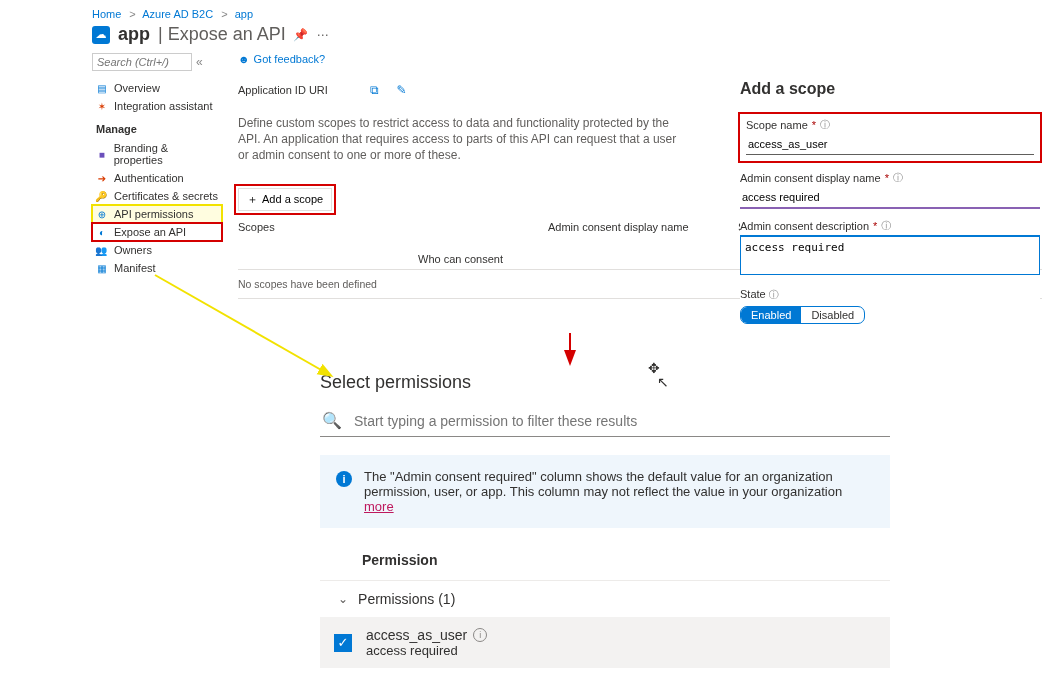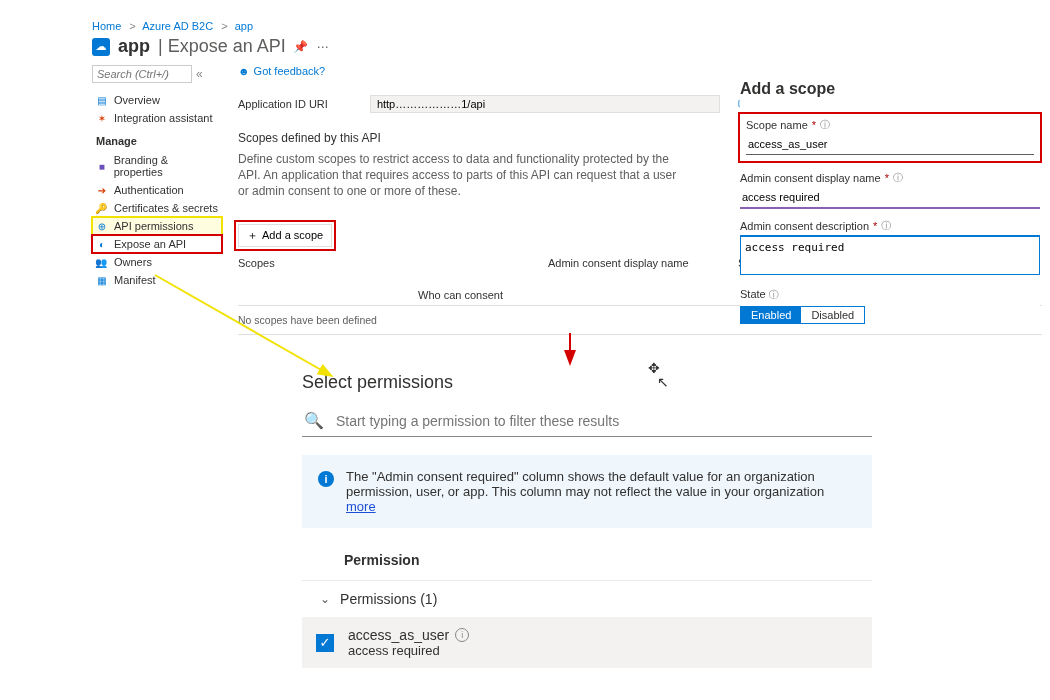--- a/index.html
+++ b/index.html
@@ -7,21 +7,21 @@
     margin: 0;
     font-family: "Segoe UI", -apple-system, sans-serif;
     font-size: 12px;
     color: #323130;
     background: #fff;
     position: relative;
     width: 1050px;
     height: 700px;
     overflow: hidden;
   }
-  .breadcrumb { padding: 20px 0 4px 92px; font-size: 11px; color: #0078d4; }
+  .breadcrumb { padding: 8px 0 4px 92px; font-size: 11px; color: #0078d4; }
   .breadcrumb a { color: #0078d4; text-decoration: none; margin-right: 4px; }
   .breadcrumb .sep { color: #888; margin: 0 4px; }
   .page-title-row { display:flex; align-items:center; gap:8px; padding: 0 0 8px 92px; }
   .app-icon { width:18px; height:18px; border-radius:3px; background:#0078d4; color:#fff; display:flex; align-items:center; justify-content:center; font-size:11px;}
   .page-title { font-size: 18px; font-weight:600; }
   .page-subtitle { font-size:18px; color:#605e5c; }
   .pin-icon,.more-icon { color:#605e5c; font-size:12px;}
   .main-area { display:flex; padding-left:92px; gap:16px; }
   .sidebar { width:130px; }
   .search-wrap{display:flex;align-items:center;gap:4px;margin-bottom:8px;}
@@ -52,33 +52,33 @@
   .panel-title{font-size:16px;font-weight:600;margin-bottom:16px;}
   .field-block{margin-bottom:10px;}
   .field-row{display:flex;align-items:center;gap:4px;font-size:11px;margin-bottom:2px;}
   .req{color:#a80000;}
   .info-ic{color:#888;font-size:10px;}
   .scope-name-wrap{outline:2px solid #d40000;outline-offset:0;padding:4px 6px 6px;}
   .panel-input{width:100%;border:none;border-bottom:1px solid #605e5c;font-size:11px;padding:4px 2px;background:transparent;}
   .panel-input.purple{border-bottom:2px solid #8961b3;}
   .panel-textarea{width:100%;border:1px solid #0078d4;border-top:2px solid #0078d4;font-size:11px;padding:4px;min-height:40px;resize:none;background:#fff;}
   .full-uri{font-size:10.5px;color:#605e5c;margin:2px 0 6px;border-bottom:2px solid #8961b3;padding-bottom:2px;}
-  .toggle-group{display:inline-flex;border:1px solid #0078d4;border-radius:0;overflow:hidden;font-size:11px;}
+  .toggle-group{display:inline-flex;border:1px solid #0078d4;border-radius:7px;overflow:hidden;font-size:11px;}
   .toggle-opt{padding:2px 10px;}
   .toggle-opt.active{background:#0078d4;color:#fff;}
   .state-label{font-size:11px;margin-bottom:4px;}
   
-  .perm-overlay{position:absolute;left:302px;top:372px;width:570px;}
+  .perm-overlay{position:absolute;left:320px;top:372px;width:570px;}
   .perm-title{font-size:18px;color:#323130;margin-bottom:12px;}
   .perm-search-wrap{display:flex;align-items:center;gap:10px;border-bottom:1px solid #8a8886;padding:6px 2px;margin-bottom:18px;}
   .perm-search-icn{color:#0078d4;font-size:16px;}
   .perm-search-input{flex:1;border:none;font-size:14px;outline:none;background:transparent;}
   .perm-infobox{background:#eff6fc;padding:14px 16px;display:flex;gap:12px;font-size:13px;color:#323130;margin-bottom:24px;}
   .perm-info-icn{width:16px;height:16px;border-radius:50%;background:#0078d4;color:#fff;display:flex;align-items:center;justify-content:center;font-weight:700;font-size:11px;flex:0 0 16px;margin-top:2px;}
-  .perm-learn{color:#1d4ed8;text-decoration:underline;}
+  .perm-learn{color:#be185d;text-decoration:underline;}
   .perm-col-header{font-size:14px;font-weight:600;padding:0 0 12px 42px;}
   .perm-group-row{display:flex;align-items:center;gap:10px;padding:10px 0 10px 18px;font-size:14px;border-top:1px solid #edebe9;}
   .chev{font-size:12px;color:#605e5c;}
   .perm-item-row{display:flex;align-items:center;gap:14px;padding:10px 0 10px 14px;background:#f3f2f1;}
   .chk{width:18px;height:18px;background:#0078d4;color:#fff;display:flex;align-items:center;justify-content:center;font-size:13px;}
   .perm-item-texts{display:flex;flex-direction:column;}
   .perm-item-name{font-size:14px;color:#323130;display:flex;align-items:center;gap:6px;}
   .perm-item-desc{font-size:13px;color:#323130;}
   .info-circle{width:14px;height:14px;border:1px solid #8a8886;border-radius:50%;display:inline-flex;align-items:center;justify-content:center;font-size:9px;color:#8a8886;}
   
@@ -151,26 +151,24 @@
   </div>
 
   <div class="content">
     <div class="feedback-link">
         <span>☻</span>
         <span>Got feedback?</span>
       </div>
 
     <div class="app-id-row">
       <span class="row-label">Application ID URI</span>
-      <input class="app-id-input" value="http………………1/api" readonly="" style="">
       <span class="copy-icn">⧉</span>
       <span class="edit-icn">✎</span>
     </div>
 
-    <div class="section-subtitle">Scopes defined by this API</div>
     <div class="section-desc">Define custom scopes to restrict access to data and functionality protected by the API. An application that requires access to parts of this API can request that a user or admin consent to one or more of these.</div>
 
     <div class="add-scope-wrap">
       <button class="add-scope-btn">
         <span>＋</span>
           <span>Add a scope</span>
       </button>
     </div>
 
     <div class="scopes-table">

